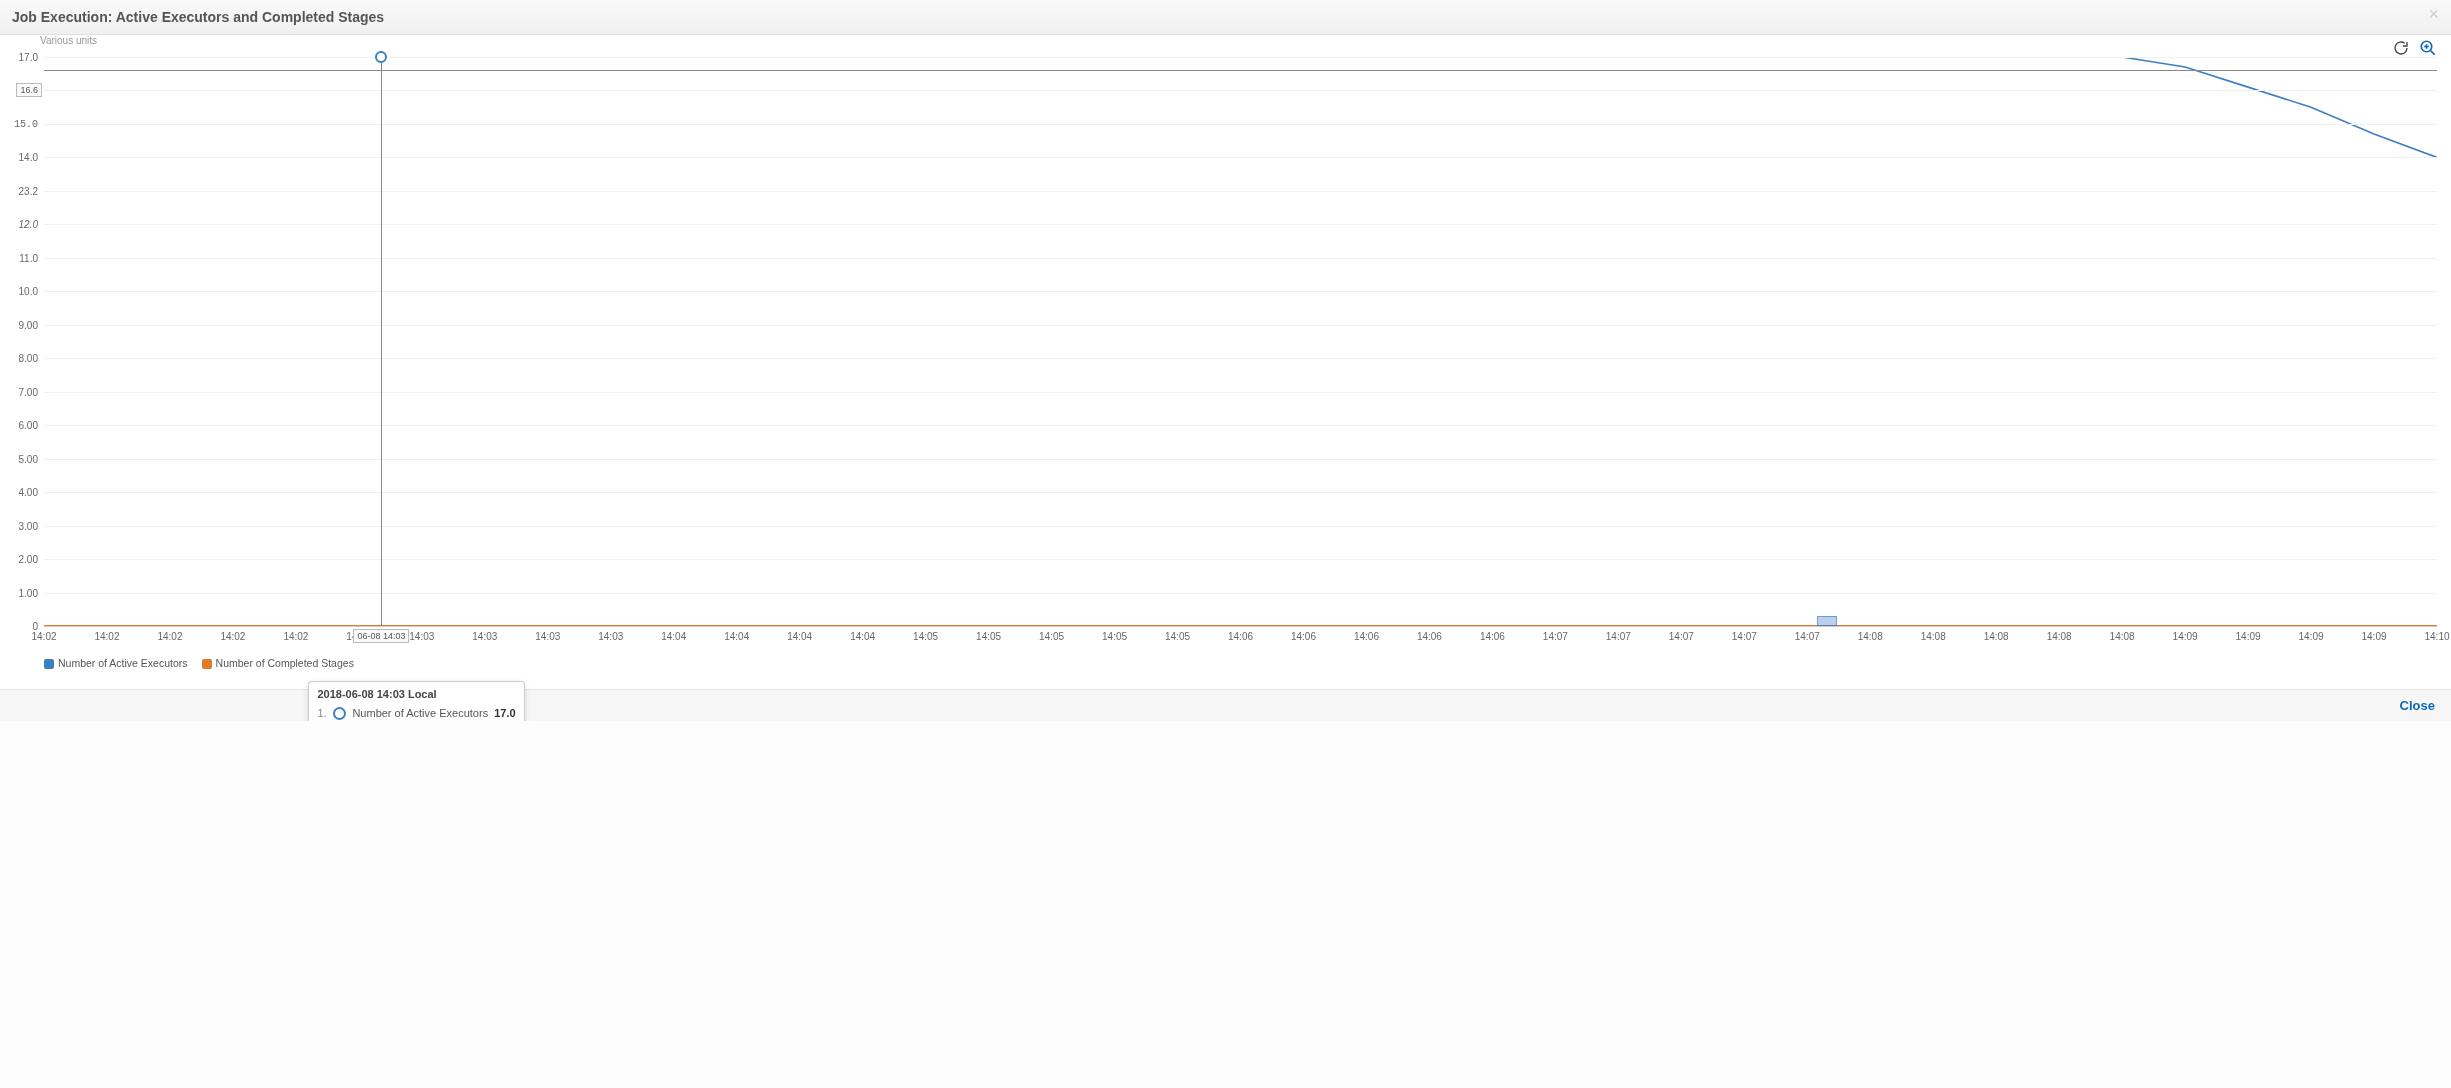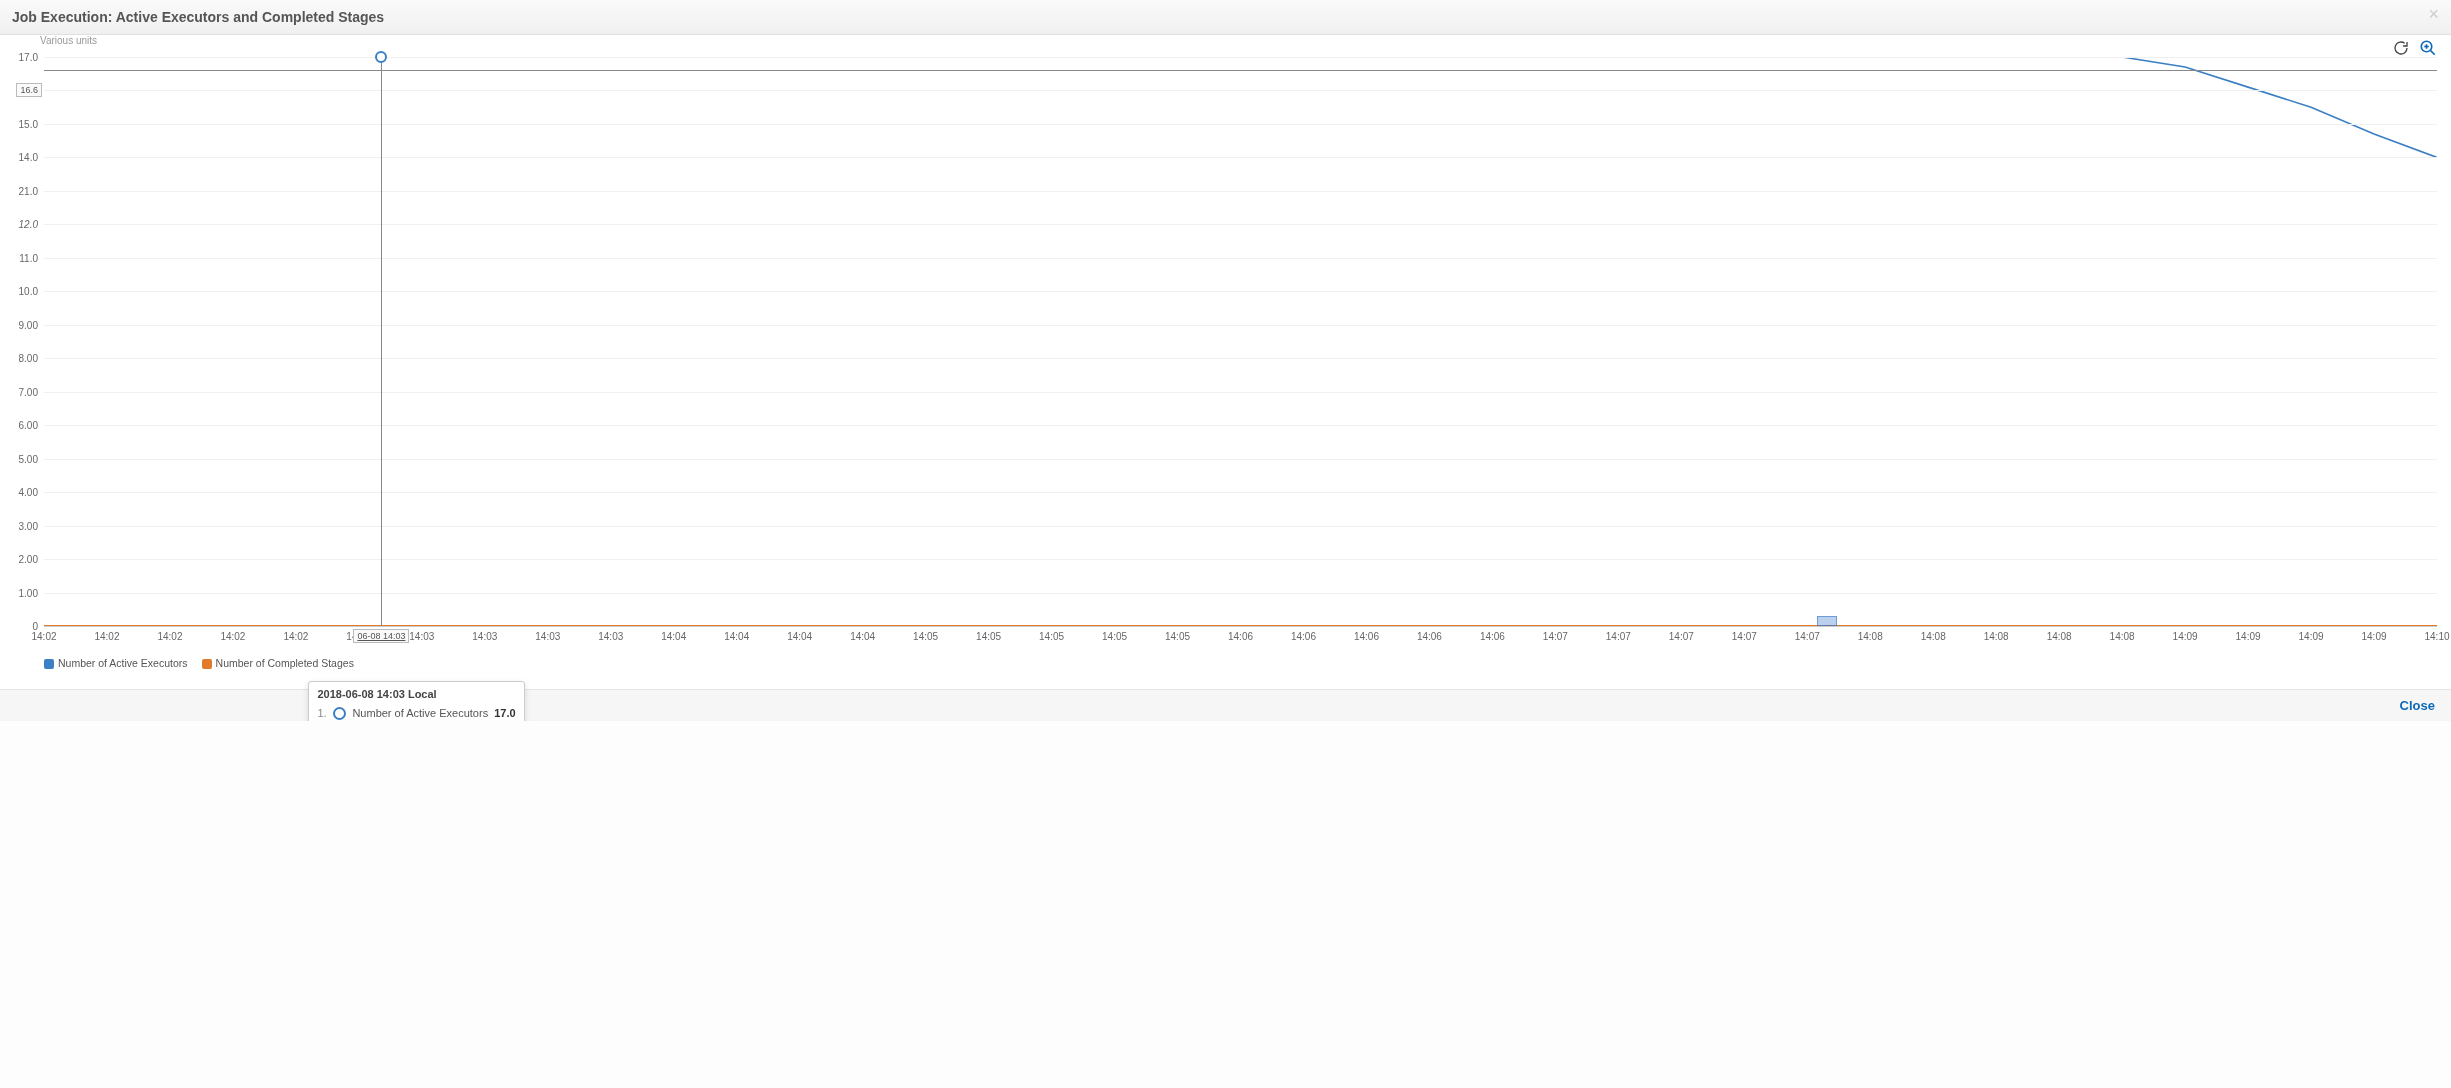--- a/index.html
+++ b/index.html
@@ -122,21 +122,20 @@
     position: absolute;
     bottom: 12px;
     font-size: 9px;
     color: #555;
     background: #fafafa;
     border: 1px solid #bbb;
     padding: 0 3px;
     line-height: 12px;
     transform: translateX(-50%);
     white-space: nowrap;
-    text-decoration: underline;
   }
   .crosshair-v {
     position: absolute;
     top: 0;
     bottom: 0;
     width: 0;
     border-left: 1px solid #888;
   }
   .crosshair-h {
     position: absolute;
@@ -259,25 +258,25 @@
     <div class="plot" id="plot">
       <svg class="lines" id="lines-svg" preserveAspectRatio="none" viewBox="0 0 1000 1000">
           <polyline points="0,0 26.31578947368421,0 52.63157894736842,0 78.94736842105263,0 105.26315789473684,0 131.57894736842104,0 157.89473684210526,0 184.21052631578945,0 210.52631578947367,0 236.8421052631579,0 263.1578947368421,0 289.4736842105263,0 315.7894736842105,0 342.10526315789474,0 368.4210526315789,0 394.7368421052632,0 421.05263157894734,0 447.36842105263156,0 473.6842105263158,0 500,0 526.3157894736842,0 552.6315789473684,0 578.9473684210526,0 605.2631578947369,0 631.578947368421,0 657.8947368421053,0 684.2105263157895,0 710.5263157894736,0 736.8421052631578,0 763.1578947368422,0 789.4736842105264,0 815.7894736842105,0 842.1052631578947,0 868.421052631579,0 894.7368421052631,17.647058823529452 921.0526315789474,52.941176470588154 947.3684210526316,88.23529411764706 973.6842105263158,135.29411764705887 1000,176.47058823529412" fill="none" stroke="#3b7fc4" stroke-width="1.6" vector-effect="non-scaling-stroke"></polyline>
           <polyline points="0,1000 26.31578947368421,1000 52.63157894736842,1000 78.94736842105263,1000 105.26315789473684,1000 131.57894736842104,1000 157.89473684210526,1000 184.21052631578945,1000 210.52631578947367,1000 236.8421052631579,1000 263.1578947368421,1000 289.4736842105263,1000 315.7894736842105,1000 342.10526315789474,1000 368.4210526315789,1000 394.7368421052632,1000 421.05263157894734,1000 447.36842105263156,1000 473.6842105263158,1000 500,1000 526.3157894736842,1000 552.6315789473684,1000 578.9473684210526,1000 605.2631578947369,1000 631.578947368421,1000 657.8947368421053,1000 684.2105263157895,1000 710.5263157894736,1000 736.8421052631578,1000 763.1578947368422,1000 789.4736842105264,1000 815.7894736842105,1000 842.1052631578947,1000 868.421052631579,1000 894.7368421052631,1000 921.0526315789474,1000 947.3684210526316,1000 973.6842105263158,1000 1000,1000" fill="none" stroke="#e27a2a" stroke-width="2.2" vector-effect="non-scaling-stroke"></polyline>
         </svg>
     <div class="grid-line" style="top: 0%;"></div>
         <div class="y-tick-label" style="top: 0%;">17.0</div>
         <div class="grid-line" style="top: 5.88235%;"></div>
         <div class="y-tick-label" style="top: 5.88235%;">16.0</div>
         <div class="grid-line" style="top: 11.7647%;"></div>
-        <div class="y-tick-label" style="top: 11.7647%;">15.0</div>
+        <div class="y-tick-label" style="top: 11.7647%; font-family: Liberation Mono, monospace;">15.0</div>
         <div class="grid-line" style="top: 17.6471%;"></div>
         <div class="y-tick-label" style="top: 17.6471%;">14.0</div>
         <div class="grid-line" style="top: 23.5294%;"></div>
-        <div class="y-tick-label" style="top: 23.5294%;">21.0</div>
+        <div class="y-tick-label" style="top: 23.5294%;">23.2</div>
         <div class="grid-line" style="top: 29.4118%;"></div>
         <div class="y-tick-label" style="top: 29.4118%; font-style: italic;">12.0</div>
         <div class="grid-line" style="top: 35.2941%;"></div>
         <div class="y-tick-label" style="top: 35.2941%; text-align: right;">11.0</div>
         <div class="grid-line" style="top: 41.1765%;"></div>
         <div class="y-tick-label" style="top: 41.1765%;">10.0</div>
         <div class="grid-line" style="top: 47.0588%;"></div>
         <div class="y-tick-label" style="top: 47.0588%; margin-left: 38px;">9.00</div>
         <div class="grid-line" style="top: 52.9412%;"></div>
         <div class="y-tick-label" style="top: 52.9412%;">8.00</div>

